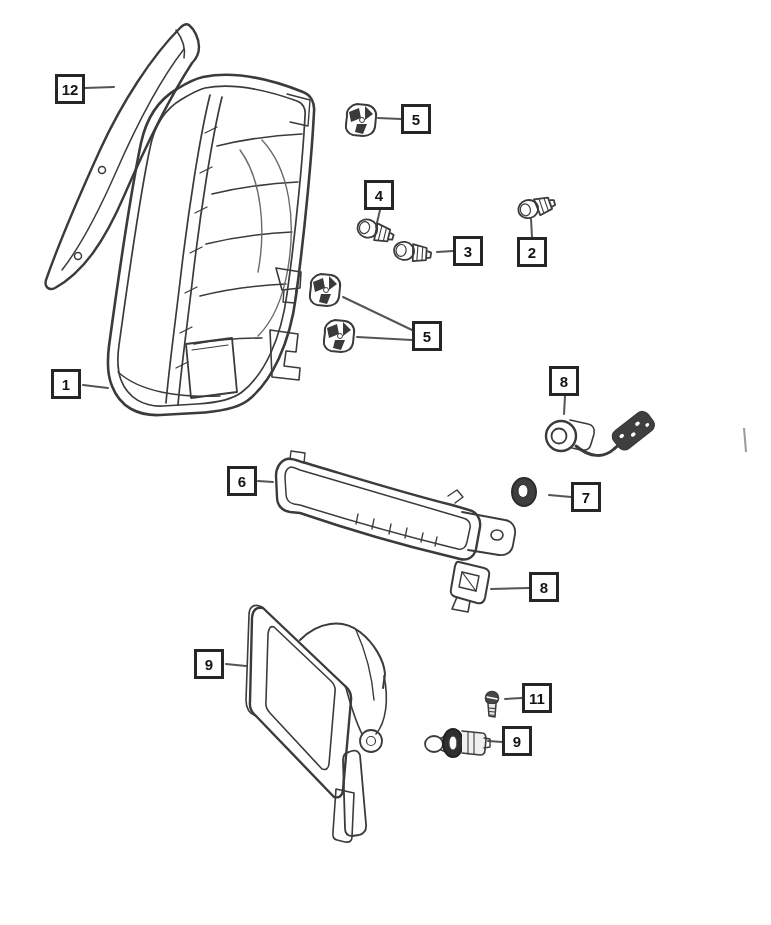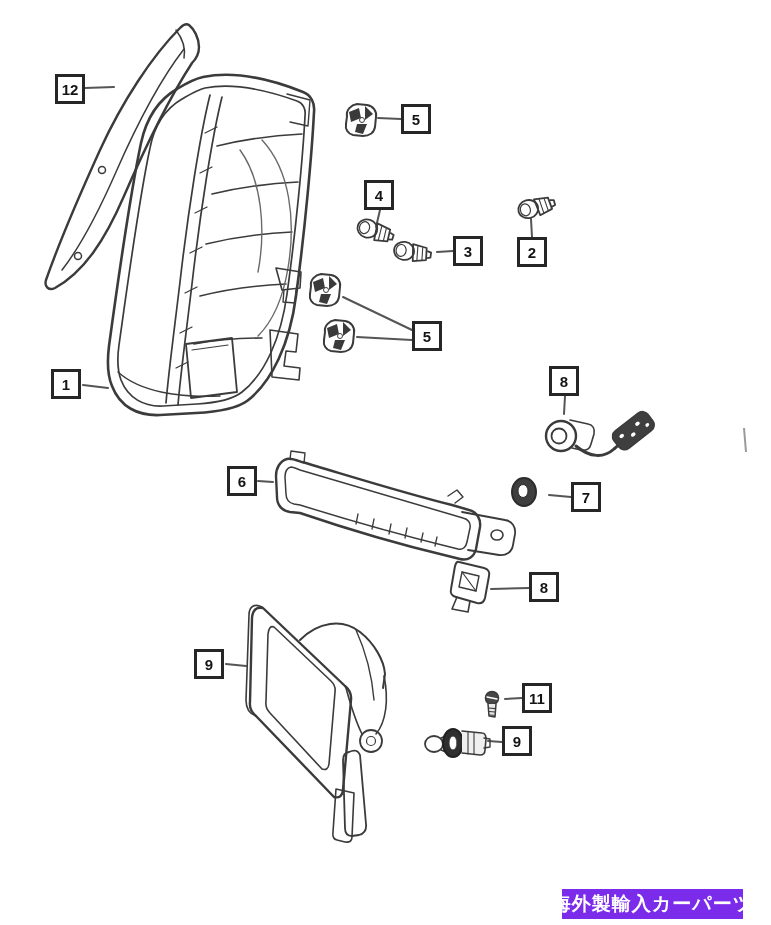--- a/index.html
+++ b/index.html
@@ -266,17 +266,14 @@
   <div class="callout" style="left:194px;top:649px;">
       <span>9</span>
     </div>
   <div class="callout" style="left:522px;top:683px;">
       <span>11</span>
     </div>
   <div class="callout" style="left:502px;top:726px;">
       <span>9</span>
     </div>
 
-  <div class="banner" style="background: rgb(123, 43, 234); color: rgb(255, 255, 255);">
-    <span>海外製輸入カーパーツ</span>
-  </div>
 
 </div>
 
 </body></html>

